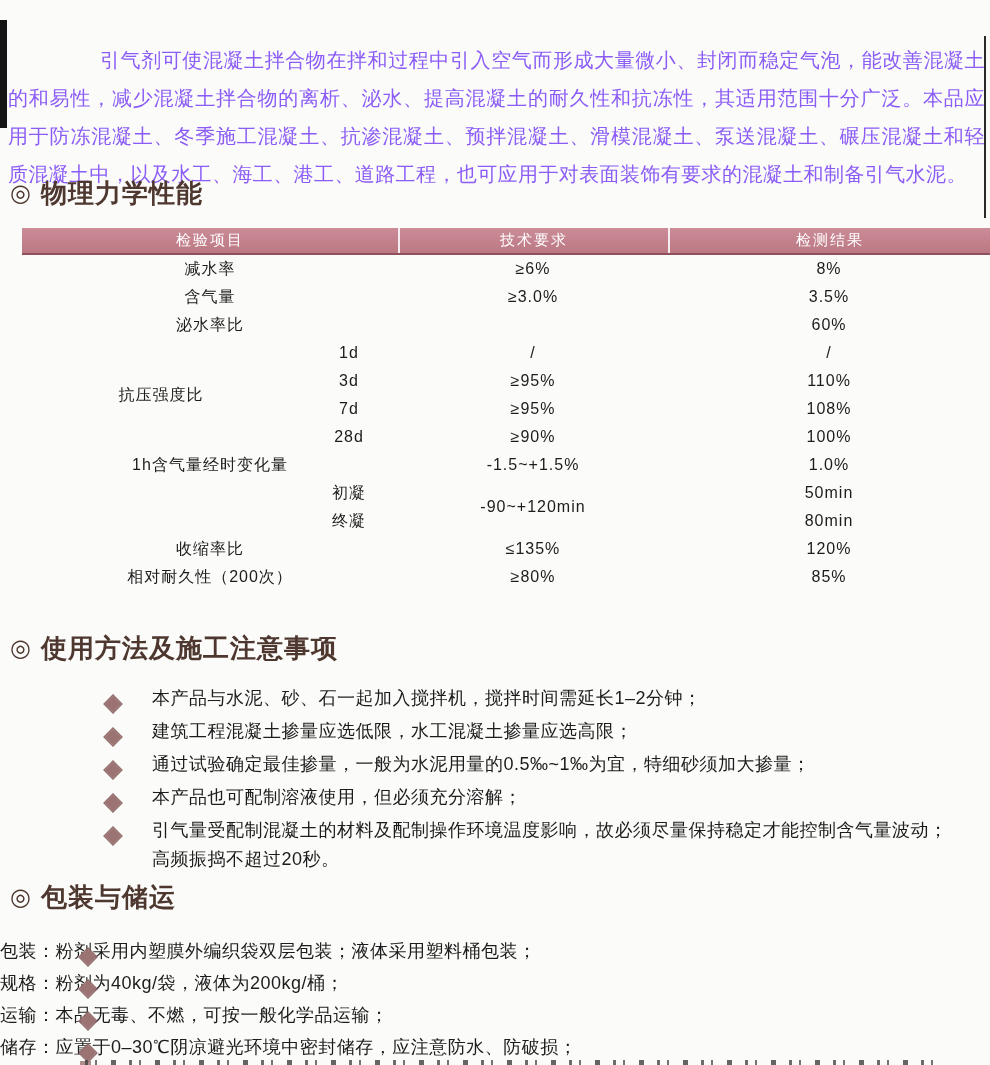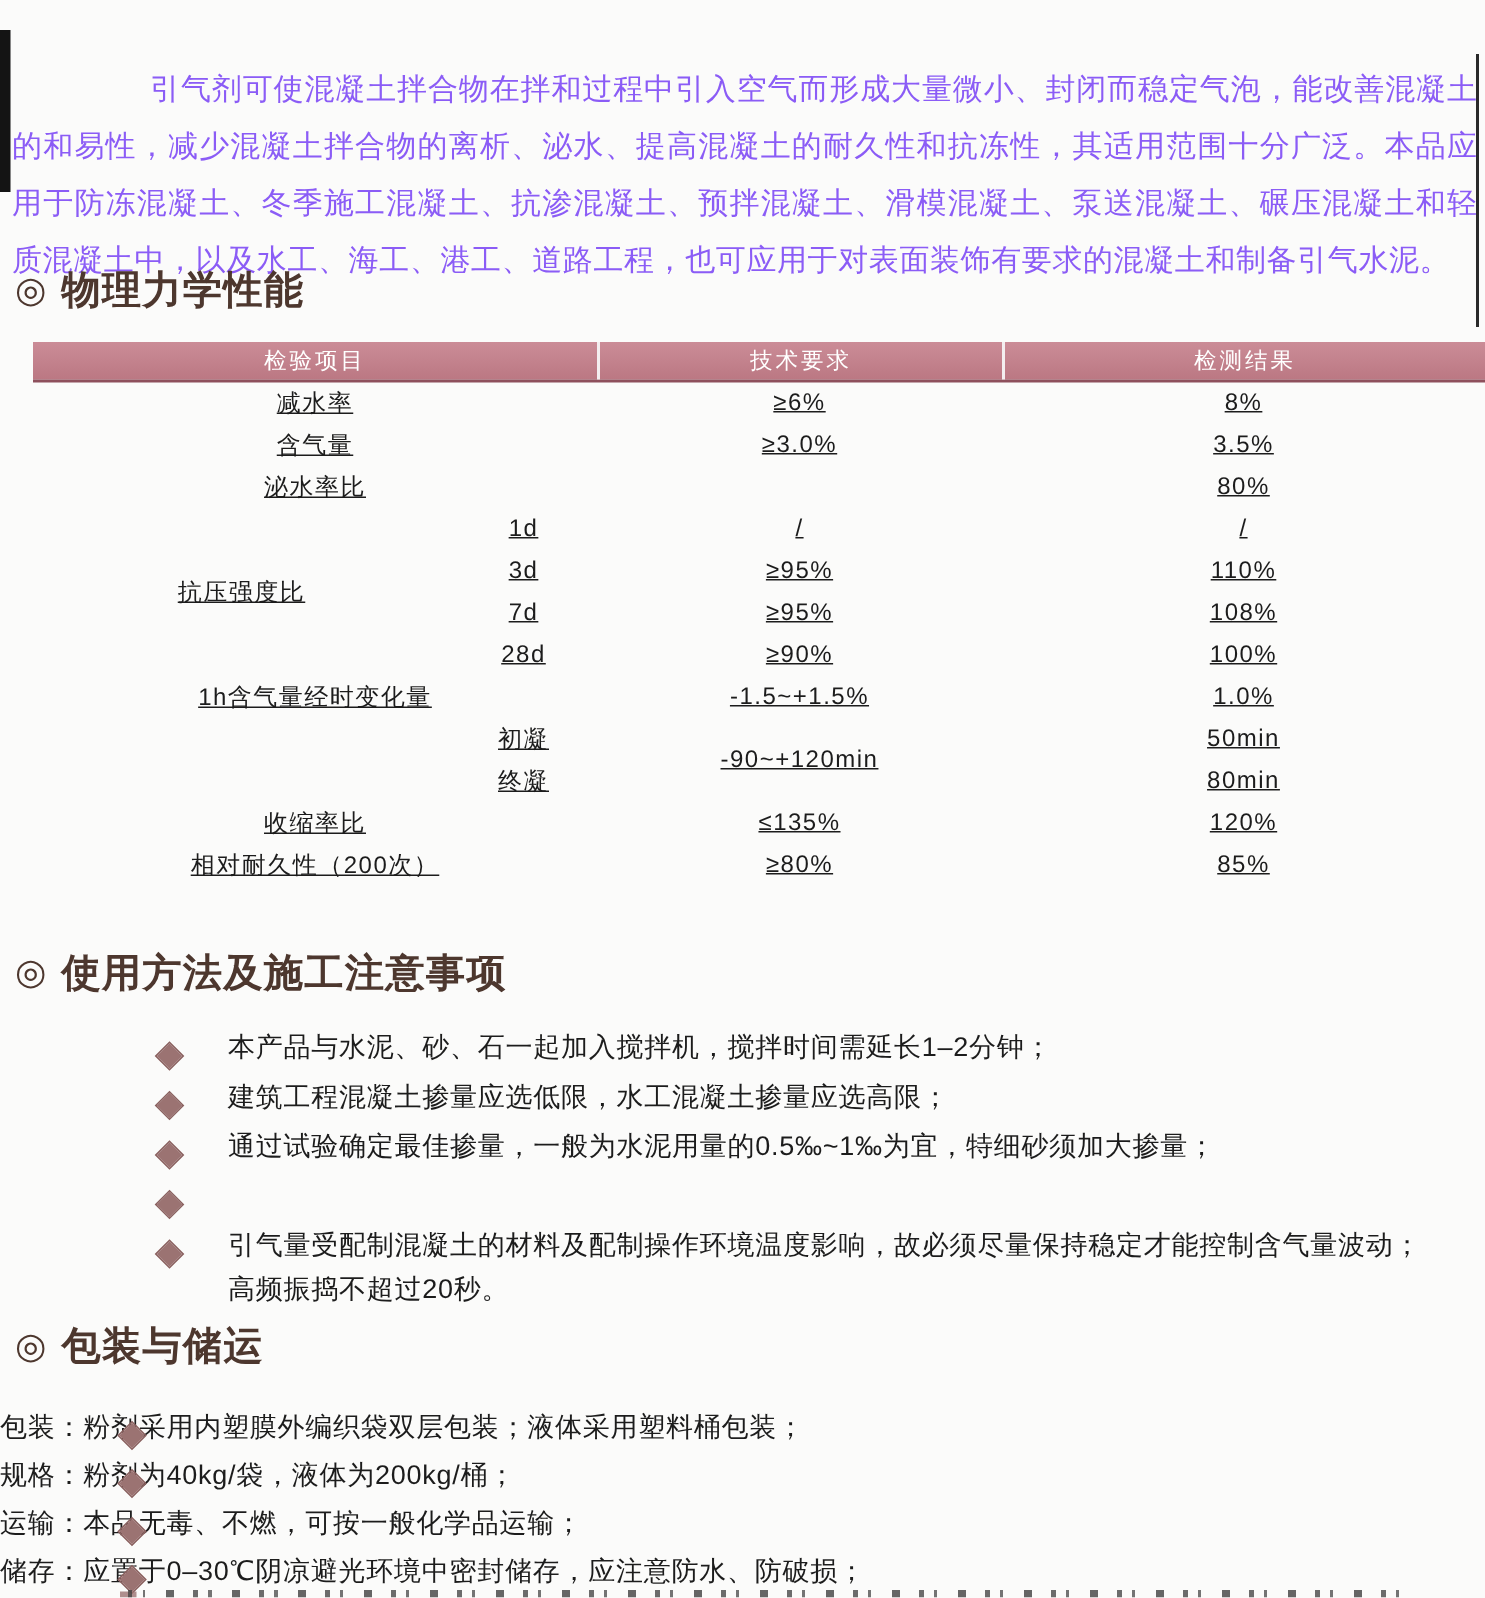--- a/index.html
+++ b/index.html
@@ -36,21 +36,21 @@
   }
   .spec-table .thead .th{
     display:flex;align-items:center;justify-content:center;
     color:#ffffff;font-size:15px;letter-spacing:2px;
   }
   .spec-table .thead .th + .th{border-left:2px solid #f4eef0;}
   .tbody{
     display:grid;grid-template-columns:278px 98px 270px 322px;
     grid-auto-rows:28px;font-size:16px;
   }
-  .tbody .cell{display:flex;align-items:center;justify-content:center;letter-spacing:1px;text-decoration:underline;}
+  .tbody .cell{display:flex;align-items:center;justify-content:center;letter-spacing:1px;}
   .tbody .wide{grid-column:1 / 3;}
 
   .bullet-row{position:absolute;display:flex;align-items:flex-end;font-size:18px;letter-spacing:.5px;}
   .bullet-row .dia{
     width:12px;height:12px;background:#9b7372;transform:rotate(45deg);
     position:absolute;outline:1px solid #8a615f;
   }
   .u-row .dia{left:107px;}
   .u-row{left:0;width:990px;height:33px;padding-left:152px;box-sizing:border-box;}
   .p-row .dia{left:82px;}
@@ -87,21 +87,21 @@
 
     <div class="cell wide" style="grid-row:1">减水率</div>
     <div class="cell" style="grid-row:1;grid-column:3">≥6%</div>
     <div class="cell" style="grid-row:1;grid-column:4">8%</div>
 
     <div class="cell wide" style="grid-row:2">含气量</div>
     <div class="cell" style="grid-row:2;grid-column:3">≥3.0%</div>
     <div class="cell" style="grid-row:2;grid-column:4">3.5%</div>
 
     <div class="cell wide" style="grid-row:3">泌水率比</div>
-    <div class="cell" style="grid-row:3;grid-column:4">80%</div>
+    <div class="cell" style="grid-row:3;grid-column:4">60%</div>
 
     <div class="cell" style="grid-row:4 / span 4;grid-column:1">抗压强度比</div>
     <div class="cell" style="grid-row:4;grid-column:2">1d</div>
     <div class="cell" style="grid-row:4;grid-column:3">/</div>
     <div class="cell" style="grid-row:4;grid-column:4">/</div>
     <div class="cell" style="grid-row:5;grid-column:2">3d</div>
     <div class="cell" style="grid-row:5;grid-column:3">≥95%</div>
     <div class="cell" style="grid-row:5;grid-column:4">110%</div>
     <div class="cell" style="grid-row:6;grid-column:2">7d</div>
     <div class="cell" style="grid-row:6;grid-column:3">≥95%</div>
@@ -142,20 +142,21 @@
 <div class="bullet-row u-row" style="top:710px">
   <span class="dia"></span>
   <span>建筑工程混凝土掺量应选低限，水工混凝土掺量应选高限；</span>
 </div>
 <div class="bullet-row u-row" style="top:743px">
   <span class="dia"></span>
   <span>通过试验确定最佳掺量，一般为水泥用量的0.5‰~1‰为宜，特细砂须加大掺量；</span>
 </div>
 <div class="bullet-row u-row" style="top:776px">
   <span class="dia"></span>
+  <span>本产品也可配制溶液使用，但必须充分溶解；</span>
 </div>
 <div class="bullet-row u-row" style="top:809px">
   <span class="dia"></span>
   <span>引气量受配制混凝土的材料及配制操作环境温度影响，故必须尽量保持稳定才能控制含气量波动；</span>
 </div>
 <div class="cont-row" style="top:842px">高频振捣不超过20秒。</div>
 
 <div class="sec-head" id="sec-packaging">
   <span class="marker">◎</span>
   <span>包装与储运</span>

